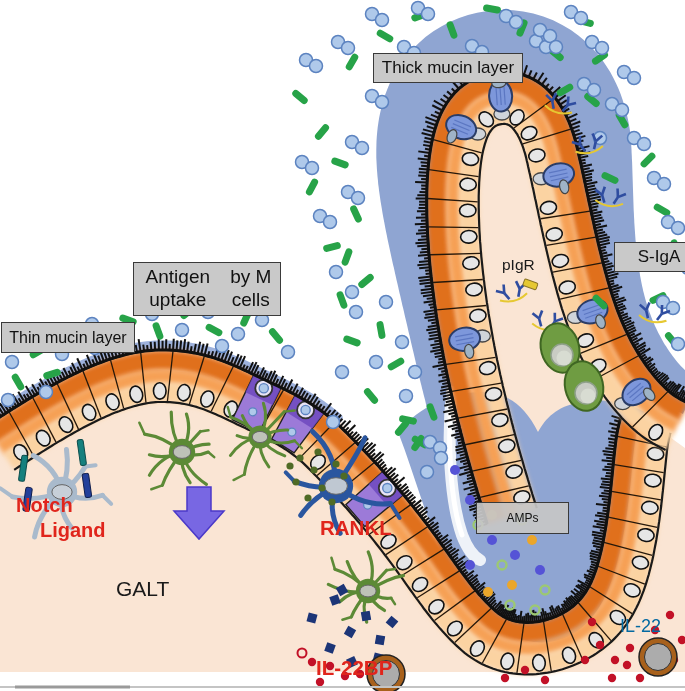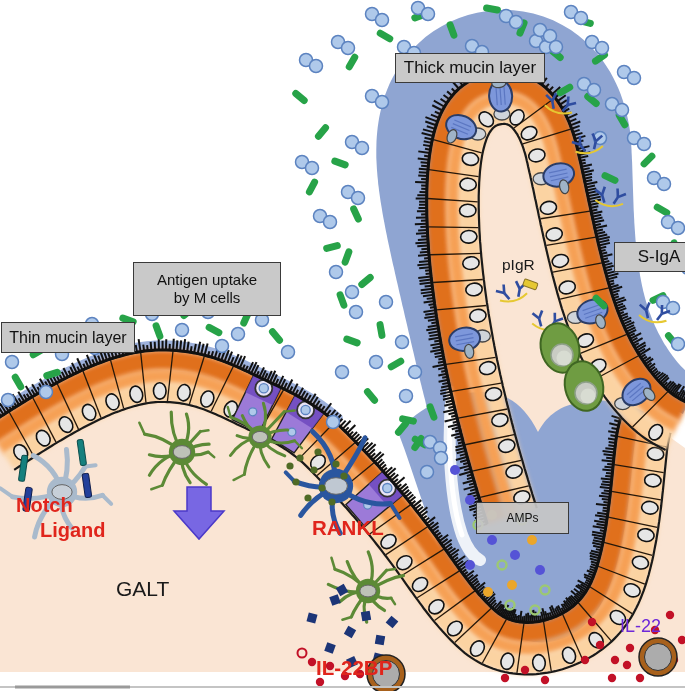--- a/index.html
+++ b/index.html
@@ -1198,38 +1198,38 @@
         <circle cx="386" cy="674" r="19" fill="#A8611C" stroke="#222" stroke-width="1.5"></circle>
         <circle cx="386" cy="674" r="13.5" fill="#ACACAC" stroke="#333" stroke-width="1"></circle>
         <circle cx="658" cy="657" r="19" fill="#A8611C" stroke="#222" stroke-width="1.5"></circle>
         <circle cx="658" cy="657" r="13.5" fill="#ACACAC" stroke="#333" stroke-width="1"></circle>
       </g>
       <polygon points="187,487 211,487 211,511 224,511 199,539 174,511 187,511" fill="#7867E3" stroke="#4b39c9" stroke-width="1.5"></polygon>
       <rect x="0" y="686" width="685" height="2" fill="#c4c4c4"></rect>
       <rect x="15" y="685.5" width="115" height="3" fill="#9a9a9a"></rect>
     </svg>
 
-  <div class="boxlabel" style="left:395px;top:53px;width:148px;height:28px;font-size:17px;">Thick mucin layer</div>
+  <div class="boxlabel" style="left:373px;top:53px;width:148px;height:28px;font-size:17px;">Thick mucin layer</div>
 
-  <div class="boxlabel" style="left:133px;top:262px;width:146px;height:52px;font-size:15px;flex-direction:column;">
+  <div class="boxlabel" style="left:133px;top:262px;width:146px;height:52px;font-size:19px;flex-direction:row;">
     <span>Antigen uptake</span>
     <span>by M cells</span>
   </div>
 
   <div class="boxlabel" style="left:1px;top:322px;width:132px;height:29px;font-size:16px;">Thin mucin layer</div>
 
   <div class="boxlabel" style="left:578px;top:242px;width:88px;height:28px;font-size:17px;margin-left:36px;">S-IgA</div>
 
   <div class="boxlabel" style="left:476px;top:502px;width:91px;height:30px;font-size:12px;background:rgba(198,198,198,.93);">AMPs</div>
 
   <div class="darktext" style="left:502px;top:256px;font-size:15.5px;">pIgR</div>
 
   <div class="redtext" style="left:16px;top:494px;font-size:20px;">Notch</div>
   <div class="redtext" style="left:40px;top:519px;font-size:20px;">Ligand</div>
 
   <div class="darktext" style="left:116px;top:577px;width:166px;font-size:21px;">GALT</div>
 
-  <div class="redtext" style="left:312px;top:516px;font-size:20.5px;">RANKL</div>
+  <div class="redtext" style="left:320px;top:516px;font-size:20.5px;">RANKL</div>
 
   <div class="redtext" style="left:316px;top:620px;font-size:20.5px;margin-top:36px;">IL-22BP</div>
 
-  <div class="darktext" style="left:620px;top:616px;font-size:18px;color:#6d28d9;">IL-22</div>
+  <div class="darktext" style="left:620px;top:616px;font-size:18px;color:#0369a1;">IL-22</div>
 </div>
 
 </body></html>

